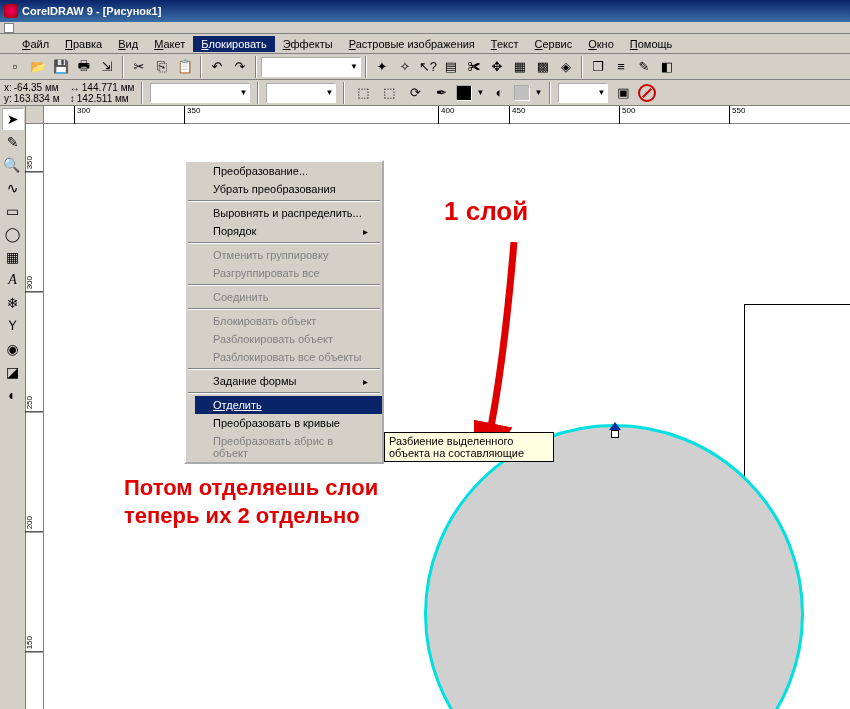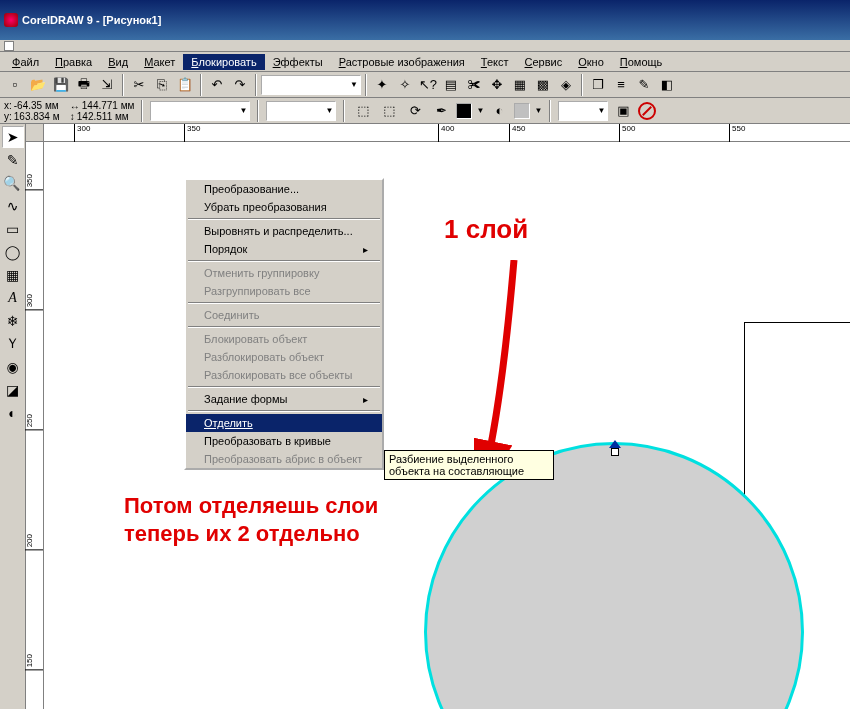--- a/index.html
+++ b/index.html
@@ -1,25 +1,25 @@
 <!DOCTYPE html>
 <html><head>
 <meta charset="utf-8">
 <style>
   * { box-sizing: border-box; margin: 0; padding: 0; font-family: Tahoma, Arial, sans-serif; }
   body { width: 850px; height: 709px; overflow: hidden; background: #ece9d8; font-size: 11px; }
 
-  .titlebar { height: 40px; background: linear-gradient(#0a246a,#3a6ea5); color: #fff; display: flex; align-items: center; padding: 0 4px; }
+  .titlebar { height: 22px; background: linear-gradient(#0a246a,#3a6ea5); color: #fff; display: flex; align-items: center; padding: 0 4px; }
   .titlebar .logo { width: 14px; height: 14px; margin-right: 4px; background: radial-gradient(circle,#f06,#900); border-radius: 3px; }
   .titlebar .ttl { font-weight: bold; font-size: 11px; }
 
   .mdi { height: 12px; background: #d4d0c8; border-bottom: 1px solid #808080; display:flex; align-items:center; }
   .mdi .doc-icon { width:10px; height:10px; margin:0 4px; background:#fff; border:1px solid #808080; }
 
-  .menubar { height: 20px; background: #d4d0c8; display: flex; align-items: center; padding:0 4px; border-bottom:1px solid #808080;}
+  .menubar { height: 20px; background: #d4d0c8; display: flex; align-items: center; padding:0 14px; border-bottom:1px solid #808080;}
   .menubar .mitem { padding: 2px 8px; cursor: default; }
   .menubar .mitem.letter::first-letter { text-decoration: underline; }
   .menubar .mitem.active { background: #0a246a; color: #fff; }
 
   .toolbar { height: 26px; background: #d4d0c8; border-bottom: 1px solid #808080; display:flex; align-items:center; padding:0 4px; gap:1px;}
   .tbtn { width: 22px; height: 22px; border: 1px solid transparent; display:inline-flex; align-items:center; justify-content:center; font-size:13px; color:#000; }
   .tsep { width: 2px; height: 22px; border-left:1px solid #808080; border-right:1px solid #fff; margin:0 3px; }
 
   .propbar { height: 26px; background:#d4d0c8; border-bottom:1px solid #808080; display:flex; align-items:center; padding:0 4px; gap:4px; font-size:10px;}
   .xy { display:flex; flex-direction:column; line-height:11px; }
@@ -48,21 +48,21 @@
   .node { position:absolute; left:565px; top:298px; width:12px; height:12px; }
   .node .f1{position:absolute;left:0;top:0;border-left:6px solid transparent;border-right:6px solid transparent;border-bottom:8px solid #0030a0;}
   .node .f2{position:absolute;left:2px;top:8px;width:8px;height:8px;background:#fff;border:1px solid #000;}
 
   .ann1 { position:absolute; left:400px; top:72px; font:bold 26px Arial; color:#e00000; }
   .ann2 { position:absolute; left:80px; top:350px; font:bold 22px Arial; color:#e00000; line-height:28px;}
   .arrow { position:absolute; left:430px; top:118px; }
 
   
   .dropdown { position:absolute; left:184px; top:54px; width:200px; background:#d4d0c8; border:2px outset #fff; z-index:10; font-size:11px;}
-  .dropdown .di { padding:3px 14px 3px 18px; cursor:default; display:flex; justify-content:space-between; align-items:center;}
+  .dropdown .di { padding:3px 14px 3px 18px; cursor:default; display:flex; justify-content:space-between; align-items:center;margin-left:9px;}
   .dropdown .di.dis { color:#808080; }
   .dropdown .di.hl { background:#0a246a; color:#fff;text-decoration:underline; }
   .dropdown .dsep { height:1px; margin:2px 2px; border-top:1px solid #808080; border-bottom:1px solid #fff;}
   .dropdown .sub::after { content:"▸"; font-size:10px; }
 
   .tooltip { position:absolute; left:384px; top:326px; width:170px; background:#ffffe1; border:1px solid #000; padding:2px 4px; font-size:11px; z-index:11;}
 </style>
 </head>
 <body>
 

